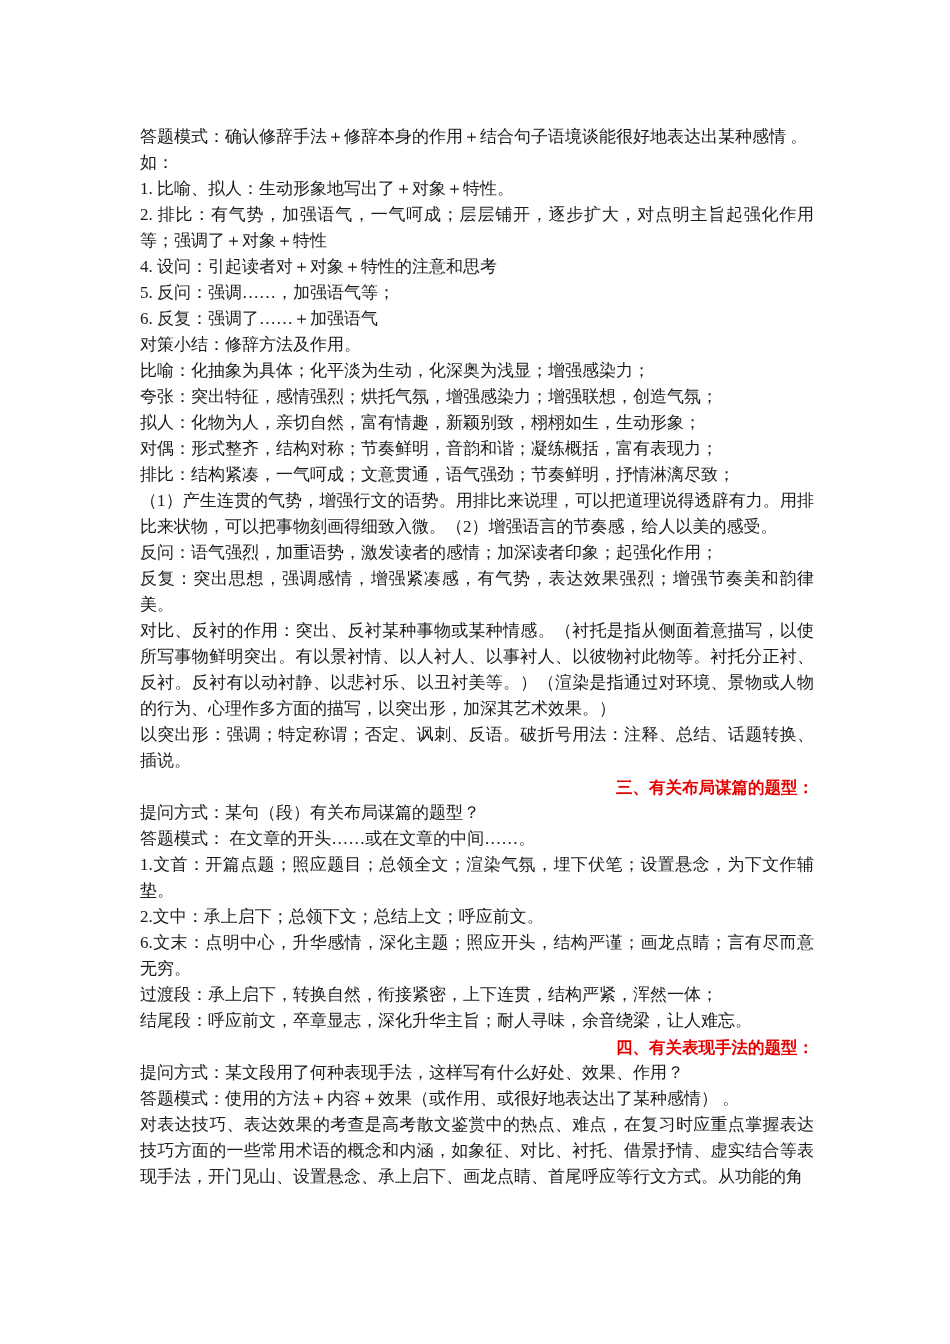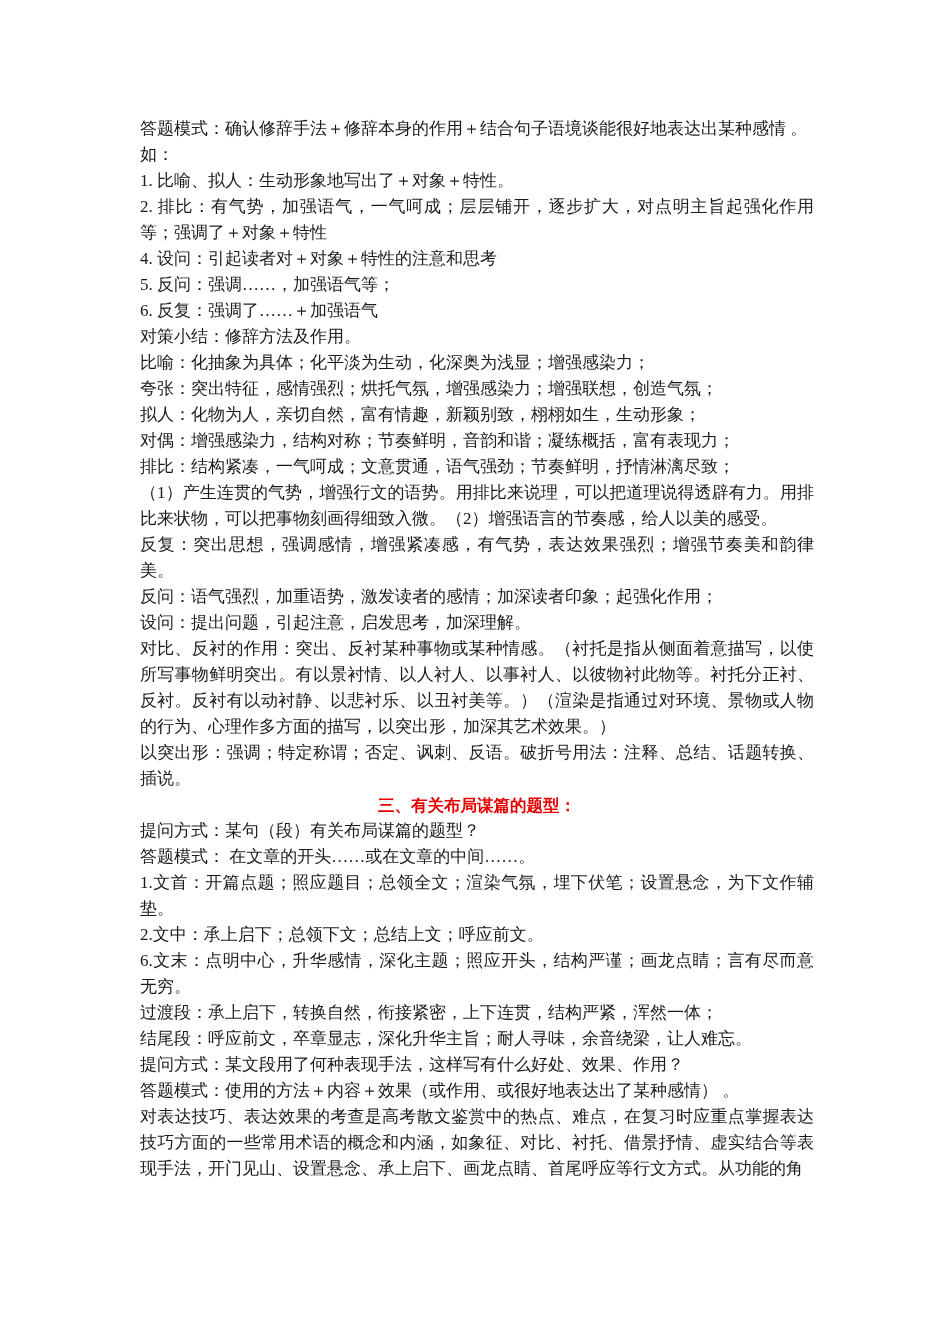--- a/index.html
+++ b/index.html
@@ -14,66 +14,66 @@
   body{
     width:950px;
     height:1344px;
     position:relative;
     overflow:hidden;
     font-family:"Liberation Serif","DejaVu Serif",serif;
   }
   .doc-content{
     position:absolute;
     left:140px;
-    top:116px;
+    top:124px;
     width:674px;
     color:var(--body_text);
     font-size:17px;
     line-height:26px;
     text-align:justify;
   }
   .doc-content p{
     margin:0;
     padding:0;
   }
   .doc-content p.heading{
     color:var(--heading);
     font-weight:bold;
     font-family:"Liberation Sans","DejaVu Sans",sans-serif;
     font-size:16.5px;
-    text-align:center;
+    text-align:right;
   }
 </style>
 </head>
 <body>
 
 <div class="doc-content">
   <p>答题模式：确认修辞手法＋修辞本身的作用＋结合句子语境谈能很好地表达出某种感情 。</p>
   <p>如：</p>
   <p>1. 比喻、拟人：生动形象地写出了＋对象＋特性。</p>
   <p>2. 排比：有气势，加强语气，一气呵成；层层铺开，逐步扩大，对点明主旨起强化作用等；强调了＋对象＋特性</p>
   <p>4. 设问：引起读者对＋对象＋特性的注意和思考</p>
   <p>5. 反问：强调……，加强语气等；</p>
   <p>6. 反复：强调了……＋加强语气</p>
   <p>对策小结：修辞方法及作用。</p>
   <p>比喻：化抽象为具体；化平淡为生动，化深奥为浅显；增强感染力；</p>
   <p>夸张：突出特征，感情强烈；烘托气氛，增强感染力；增强联想，创造气氛；</p>
   <p>拟人：化物为人，亲切自然，富有情趣，新颖别致，栩栩如生，生动形象；</p>
-  <p>对偶：增强感染力，结构对称；节奏鲜明，音韵和谐；凝练概括，富有表现力；</p>
+  <p>对偶：形式整齐，结构对称；节奏鲜明，音韵和谐；凝练概括，富有表现力；</p>
   <p>排比：结构紧凑，一气呵成；文意贯通，语气强劲；节奏鲜明，抒情淋漓尽致；</p>
   <p>（1）产生连贯的气势，增强行文的语势。用排比来说理，可以把道理说得透辟有力。用排比来状物，可以把事物刻画得细致入微。（2）增强语言的节奏感，给人以美的感受。</p>
+  <p>反问：语气强烈，加重语势，激发读者的感情；加深读者印象；起强化作用；</p>
   <p>反复：突出思想，强调感情，增强紧凑感，有气势，表达效果强烈；增强节奏美和韵律美。</p>
-  <p>反问：语气强烈，加重语势，激发读者的感情；加深读者印象；起强化作用；</p>
-  <p>设问：提出问题，引起注意，启发思考，加深理解。</p>
   <p>对比、反衬的作用：突出、反衬某种事物或某种情感。（衬托是指从侧面着意描写，以使所写事物鲜明突出。有以景衬情、以人衬人、以事衬人、以彼物衬此物等。衬托分正衬、反衬。反衬有以动衬静、以悲衬乐、以丑衬美等。）（渲染是指通过对环境、景物或人物的行为、心理作多方面的描写，以突出形，加深其艺术效果。）</p>
   <p>以突出形：强调；特定称谓；否定、讽刺、反语。破折号用法：注释、总结、话题转换、插说。</p>
   <p class="heading">三、有关布局谋篇的题型：</p>
   <p>提问方式：某句（段）有关布局谋篇的题型？</p>
   <p>答题模式： 在文章的开头……或在文章的中间……。</p>
   <p>1.文首：开篇点题；照应题目；总领全文；渲染气氛，埋下伏笔；设置悬念，为下文作辅垫。</p>
   <p>2.文中：承上启下；总领下文；总结上文；呼应前文。</p>
   <p>6.文末：点明中心，升华感情，深化主题；照应开头，结构严谨；画龙点睛；言有尽而意无穷。</p>
   <p>过渡段：承上启下，转换自然，衔接紧密，上下连贯，结构严紧，浑然一体；</p>
   <p>结尾段：呼应前文，卒章显志，深化升华主旨；耐人寻味，余音绕梁，让人难忘。</p>
+  <p class="heading">四、有关表现手法的题型：</p>
   <p>提问方式：某文段用了何种表现手法，这样写有什么好处、效果、作用？</p>
   <p>答题模式：使用的方法＋内容＋效果（或作用、或很好地表达出了某种感情） 。</p>
   <p>对表达技巧、表达效果的考查是高考散文鉴赏中的热点、难点，在复习时应重点掌握表达技巧方面的一些常用术语的概念和内涵，如象征、对比、衬托、借景抒情、虚实结合等表现手法，开门见山、设置悬念、承上启下、画龙点睛、首尾呼应等行文方式。从功能的角</p>
 </div>
 
 </body></html>

